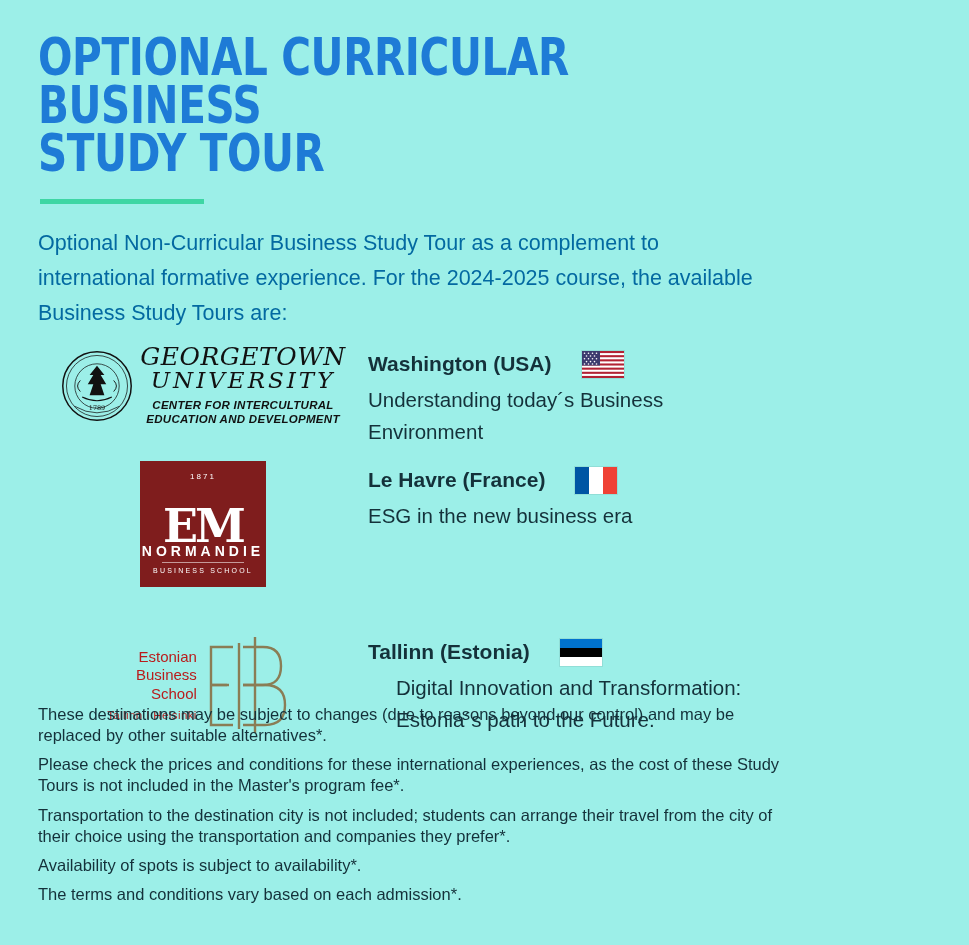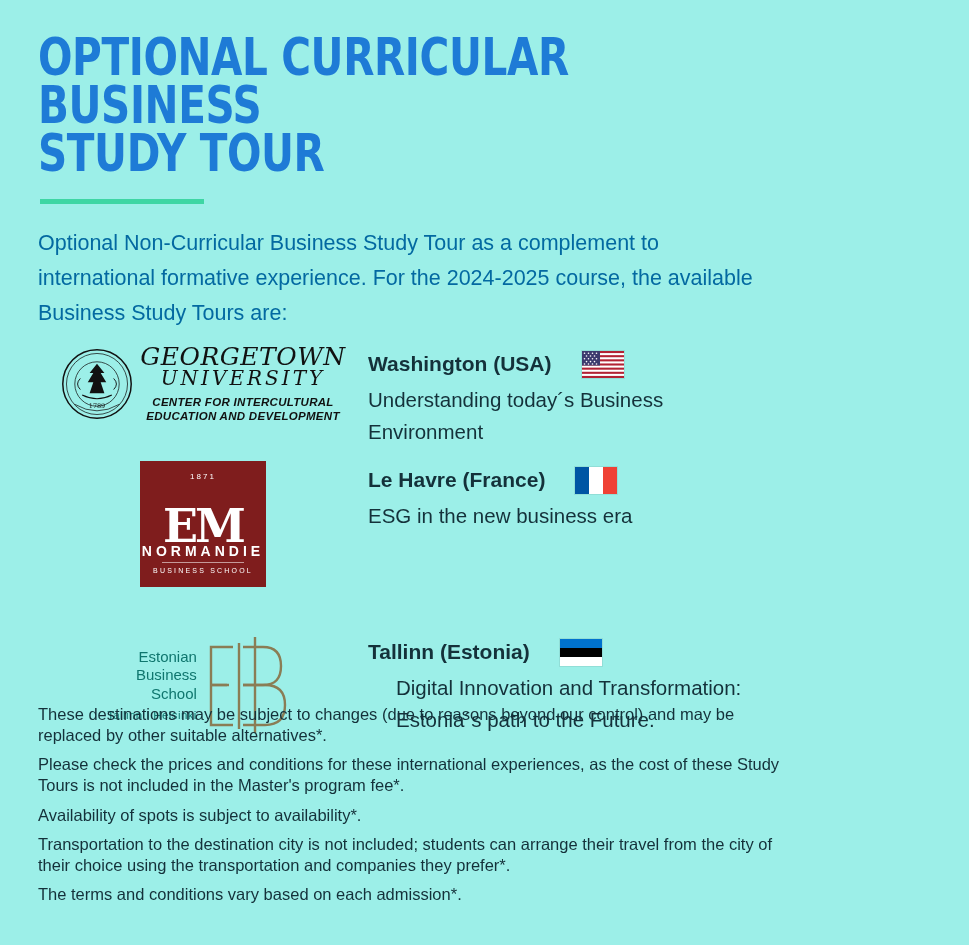--- a/index.html
+++ b/index.html
@@ -111,21 +111,21 @@
     text-align: center;
     color: #111;
     font-style: italic;
   }
   .gt-name {
     font-family: "DejaVu Serif", serif;
     font-size: 25px;
     line-height: 0.98;
     letter-spacing: 0.5px;
   }
-  .gt-name .l2 { letter-spacing: 3px; font-size: 20px; }
+  .gt-name .l2 { letter-spacing: 3px; font-size: 23px; }
   .gt-sub {
     margin-top: 7px;
     font-family: "Liberation Sans", sans-serif;
     font-weight: bold;
     font-size: 11.5px;
     line-height: 1.18;
     letter-spacing: 0.3px;
   }
   
   .em {
@@ -181,21 +181,21 @@
     background: rgba(255,255,255,0.55);
   }
   
   .ebs {
     display: flex;
     align-items: center;
     gap: 2px;
   }
   .ebs-words {
     text-align: right;
-    color: #0f766e;
+    color: #b91c1c;
     font-size: 15px;
     line-height: 1.25;
     font-family: "Liberation Sans", sans-serif;
   }
   .ebs-words .small {
     font-size: 11.5px;
     letter-spacing: 0.4px;
     margin-top: 4px;
   }
   .ebs-mark {
@@ -362,18 +362,18 @@
         </div>
         <div class="tour-desc" style="max-width:560px;margin-left:28px;">Digital Innovation and Transformation: Estonia´s path to the Future.</div>
       </div>
     </div>
 
   </div>
 
   <div class="notes">
     <p>These destinations may be subject to changes (due to reasons beyond our control) and may be replaced by other suitable alternatives*.</p>
     <p>Please check the prices and conditions for these international experiences, as the cost of these Study Tours is not included in the Master's program fee*.</p>
+    <p>Transportation to the destination city is not included; students can arrange their travel from the city of their choice using the transportation and companies they prefer*.</p>
     <p>Availability of spots is subject to availability*.</p>
-    <p>Transportation to the destination city is not included; students can arrange their travel from the city of their choice using the transportation and companies they prefer*.</p>
     <p>The terms and conditions vary based on each admission*.</p>
   </div>
 
 </div>
 
 </body></html>

